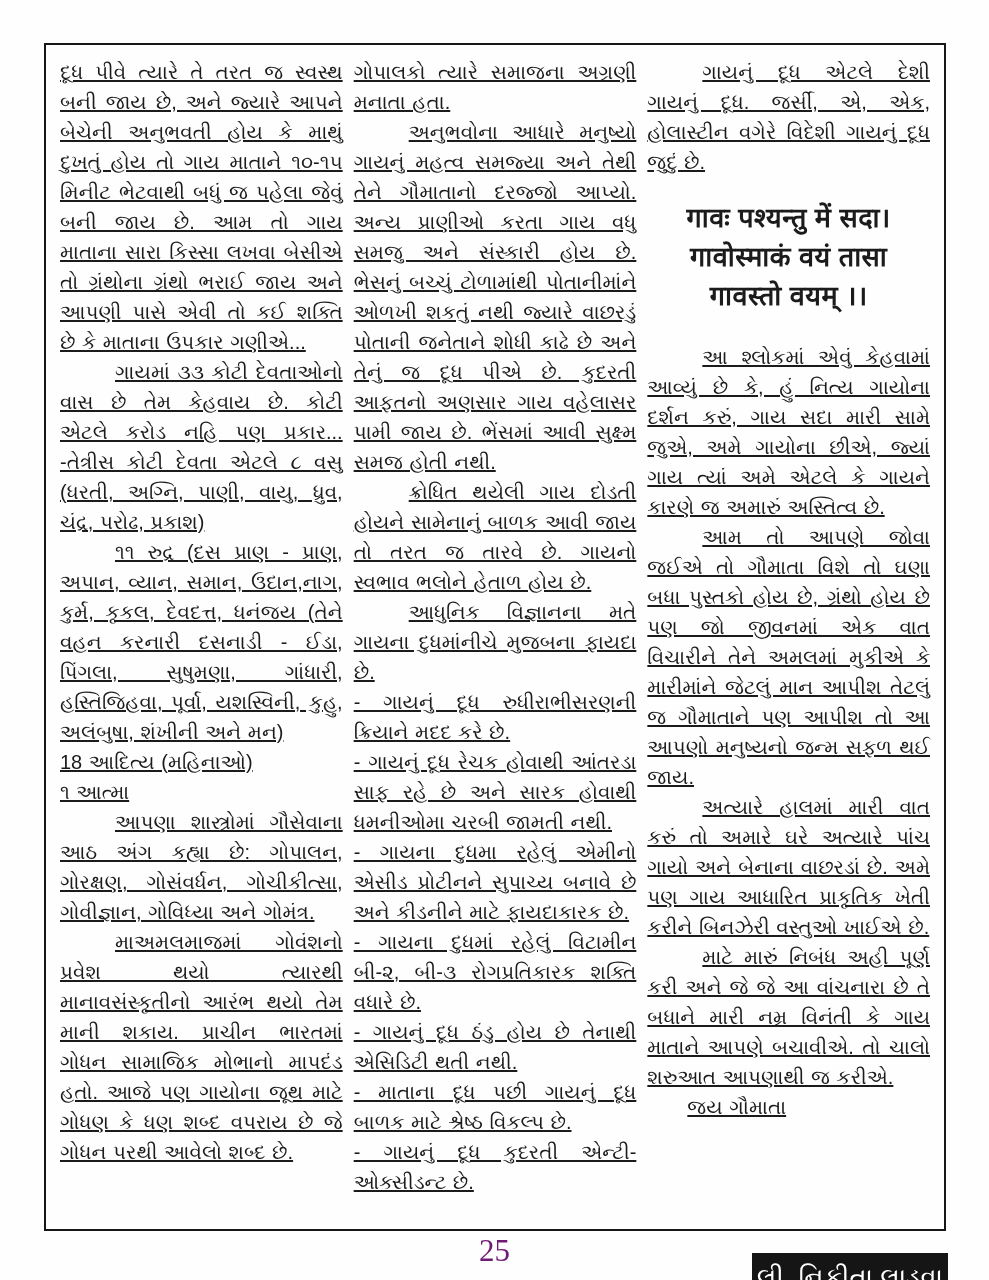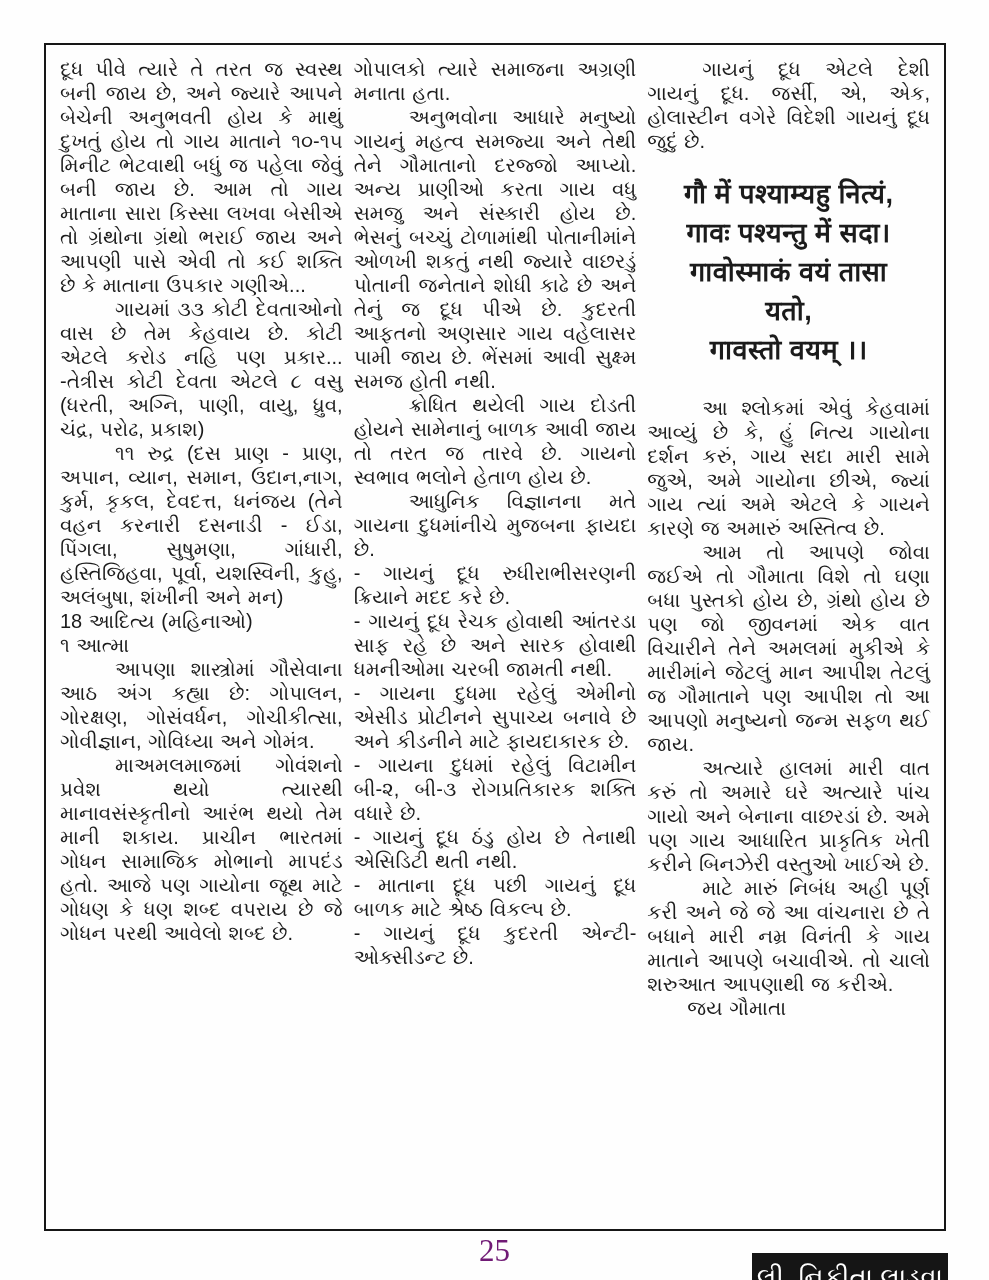--- a/index.html
+++ b/index.html
@@ -28,23 +28,24 @@
     gap: 11px;
     background: #fefefe;
   }
   .col {
     flex: 1 1 0;
     min-width: 0;
   }
   p.para {
     margin: 0;
     font-size: 20px;
-    line-height: 24px;
+    line-height: 30px;
     text-align: justify;
     word-spacing: 1px;
+    text-decoration: underline;
   }
   p.indent {
     text-indent: 55px;
   }
   .shloka {
     margin: 22px 0 26px 0;
     font-weight: bold;
     font-size: 27px;
     line-height: 39px;
     text-align: center;
@@ -109,24 +110,22 @@
     <p class="para">- ગાયના દુધમા રહેલું એમીનો એસીડ પ્રોટીનને સુપાચ્ય બનાવે છે અને કીડનીને માટે ફાયદાકારક છે.</p>
     <p class="para">- ગાયના દુધમાં રહેલું વિટામીન બી-૨, બી-૩ રોગપ્રતિકારક શક્તિ વધારે છે.</p>
     <p class="para">- ગાયનું દૂધ ઠંડુ હોય છે તેનાથી એસિડિટી થતી નથી.</p>
     <p class="para">- માતાના દૂધ પછી ગાયનું દૂધ બાળક માટે શ્રેષ્ઠ વિકલ્પ છે.</p>
     <p class="para">- ગાયનું દૂધ કુદરતી એન્ટી-ઓક્સીડન્ટ છે.</p>
   </div>
 
   <div class="col">
     <p class="para indent">ગાયનું દૂધ એટલે દેશી ગાયનું દૂધ. જર્સી, એ, એક, હોલાસ્ટીન વગેરે વિદેશી ગાયનું દૂધ જુદું છે.</p>
     <div class="shloka">
-      <div>गौ में पश्याम्यहु नित्यं,</div>
       <div>गावः पश्यन्तु में सदा।</div>
       <div>गावोस्माकं वयं तासा</div>
-      <div>यतो,</div>
       <div>गावस्तो वयम् ।।</div>
     </div>
     <p class="para indent">આ શ્લોકમાં એવું કેહવામાં આવ્યું છે કે, હું નિત્ય ગાયોના દર્શન કરું, ગાય સદા મારી સામે જુએ, અમે ગાયોના છીએ, જ્યાં ગાય ત્યાં અમે એટલે કે ગાયને કારણે જ અમારું અસ્તિત્વ છે.</p>
     <p class="para indent">આમ તો આપણે જોવા જઈએ તો ગૌમાતા વિશે તો ઘણા બધા પુસ્તકો હોય છે, ગ્રંથો હોય છે પણ જો જીવનમાં એક વાત વિચારીને તેને અમલમાં મુકીએ કે મારીમાંને જેટલું માન આપીશ તેટલું જ ગૌમાતાને પણ આપીશ તો આ આપણો મનુષ્યનો જન્મ સફળ થઈ જાય.</p>
     <p class="para indent">અત્યારે હાલમાં મારી વાત કરું તો અમારે ઘરે અત્યારે પાંચ ગાયો અને બેનાના વાછરડાં છે. અમે પણ ગાય આધારિત પ્રાકૃતિક ખેતી કરીને બિનઝેરી વસ્તુઓ ખાઈએ છે.</p>
     <p class="para indent">માટે મારું નિબંધ અહી પૂર્ણ કરી અને જે જે આ વાંચનારા છે તે બધાને મારી નમ્ર વિનંતી કે ગાય માતાને આપણે બચાવીએ. તો ચાલો શરુઆત આપણાથી જ કરીએ.</p>
     <p class="para closing">જય ગૌમાતા</p>
   </div>
 
 </div>

